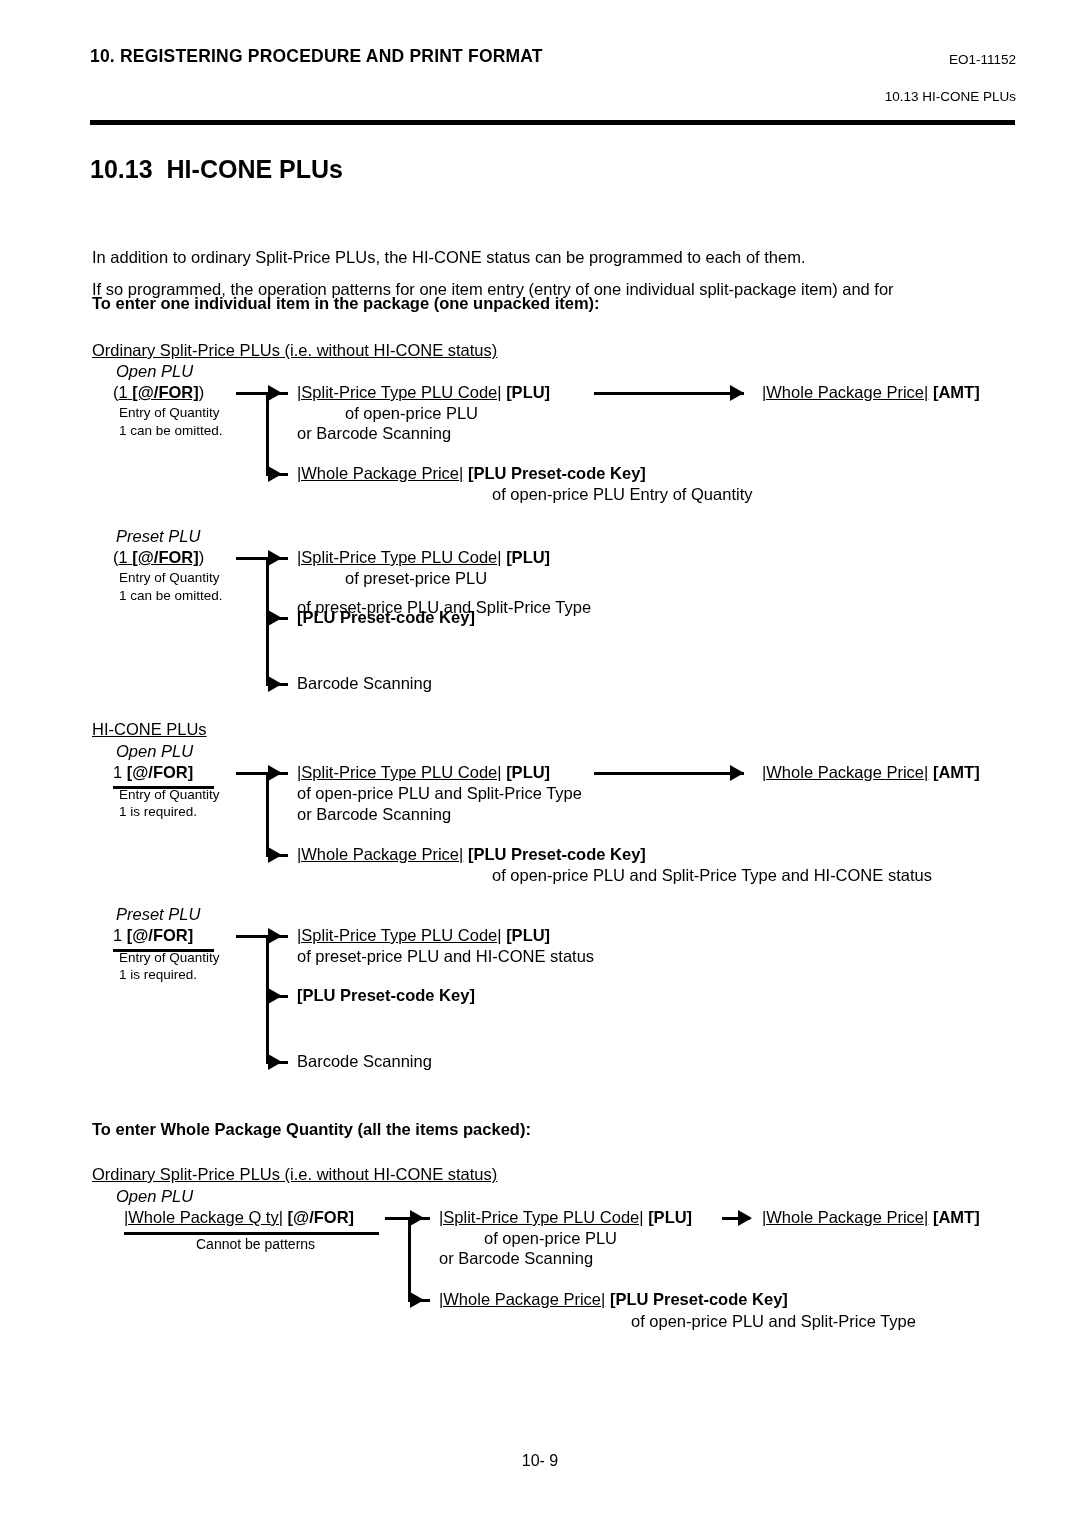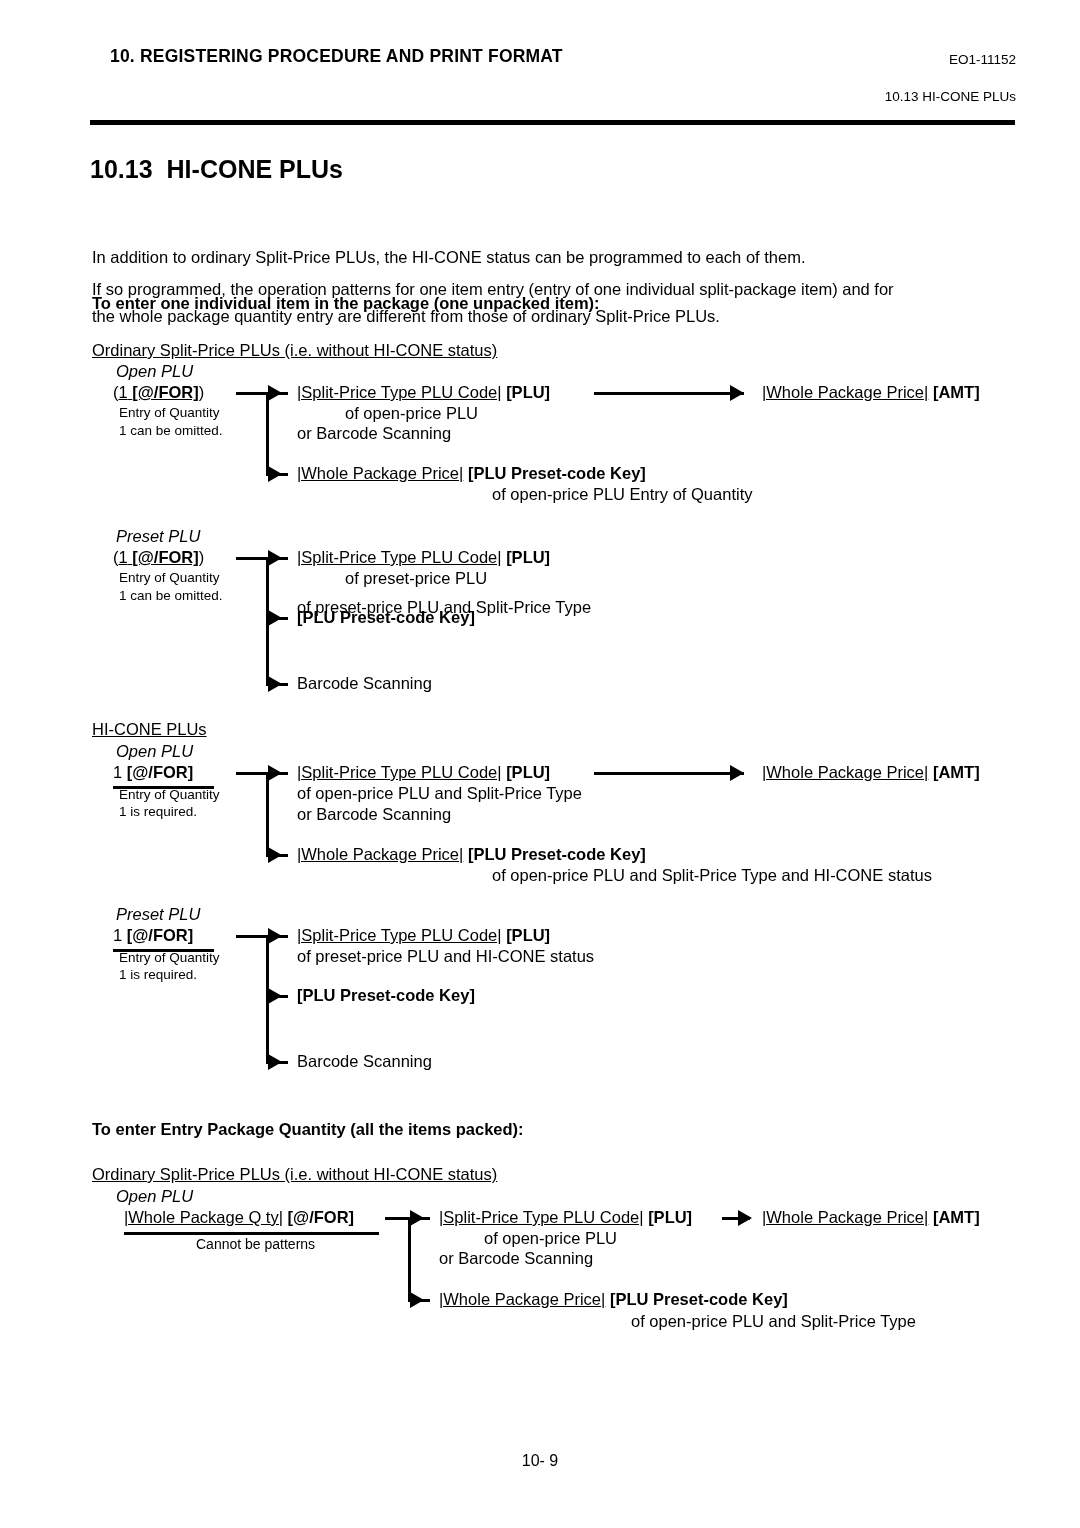--- a/index.html
+++ b/index.html
@@ -21,21 +21,20 @@
 
   
   .hdr-title {
     position: absolute;
     left: 90px;
     top: 46px;
     font-size: 17.5px;
     font-weight: bold;
     letter-spacing: 0.2px;
     white-space: nowrap;
-    margin-left: 20px;
   }
   .hdr-code {
     position: absolute;
     right: 64px;
     top: 52px;
     font-size: 13.5px;
     white-space: nowrap;
   }
   .hdr-sub {
     position: absolute;
@@ -143,21 +142,20 @@
   <div class="hdr-code">EO1-11152</div>
   <div class="hdr-sub">10.13 HI-CONE PLUs</div>
   <div class="hdr-rule"></div>
 
   <div class="sec-title">
     <span class="num">10.13</span><span>HI-CONE PLUs</span>
   </div>
 
   <div class="para" style="top:200px;">In addition to ordinary Split-Price PLUs, the HI-CONE status can be programmed to each of them.</div>
   <div class="para" style="top:232px;">If so programmed, the operation patterns for one item entry (entry of one individual split-package item) and for</div>
-  <div class="para" style="top:259px;">the whole package quantity entry are different from those of ordinary Split-Price PLUs.</div>
 
   <div class="bold-head" style="top:294px;">To enter one individual item in the package (one unpacked item):</div>
 
   <div class="lbl u" style="left:92px; top:341px;">Ordinary Split-Price PLUs (i.e. without HI-CONE status)</div>
 
   <div class="lbl it" style="left:116px; top:362px;">Open PLU</div>
 
   <div class="lbl" style="left:113px; top:383px;">
     <span>(</span><span class="ul">1</span><span class="ul">&nbsp;</span><span class="ul bd">[@/FOR]</span><span>)</span>
   </div>
@@ -266,21 +264,21 @@
 
   <div class="lbl" style="left:297px; top:926px;">
     <span class="ul">|Split-Price Type PLU Code|</span><span>&nbsp;</span><span class="bd">[PLU]</span>
   </div>
   <div class="lbl" style="left:297px; top:947px;">of preset-price PLU and HI-CONE status</div>
 
   <div class="lbl bd" style="left:297px; top:986px;">[PLU Preset-code Key]</div>
 
   <div class="lbl" style="left:297px; top:1052px;">Barcode Scanning</div>
 
-  <div class="bold-head" style="top:1120px;">To enter Entry Package Quantity (all the items packed):</div>
+  <div class="bold-head" style="top:1120px;">To enter Whole Package Quantity (all the items packed):</div>
 
   <div class="lbl u" style="left:92px; top:1165px;">Ordinary Split-Price PLUs (i.e. without HI-CONE status)</div>
   <div class="lbl it" style="left:116px; top:1187px;">Open PLU</div>
 
   <div class="lbl" style="left:124px; top:1208px;">
     <span class="ul">|Whole Package Q ty|</span><span>&nbsp;</span><span class="bd">[@/FOR]</span>
   </div>
   <div class="ubar" style="left:124px; top:1232px; width:255px;"></div>
   <div class="lbl sm2" style="left:196px; top:1236px;">Cannot be patterns</div>
 

